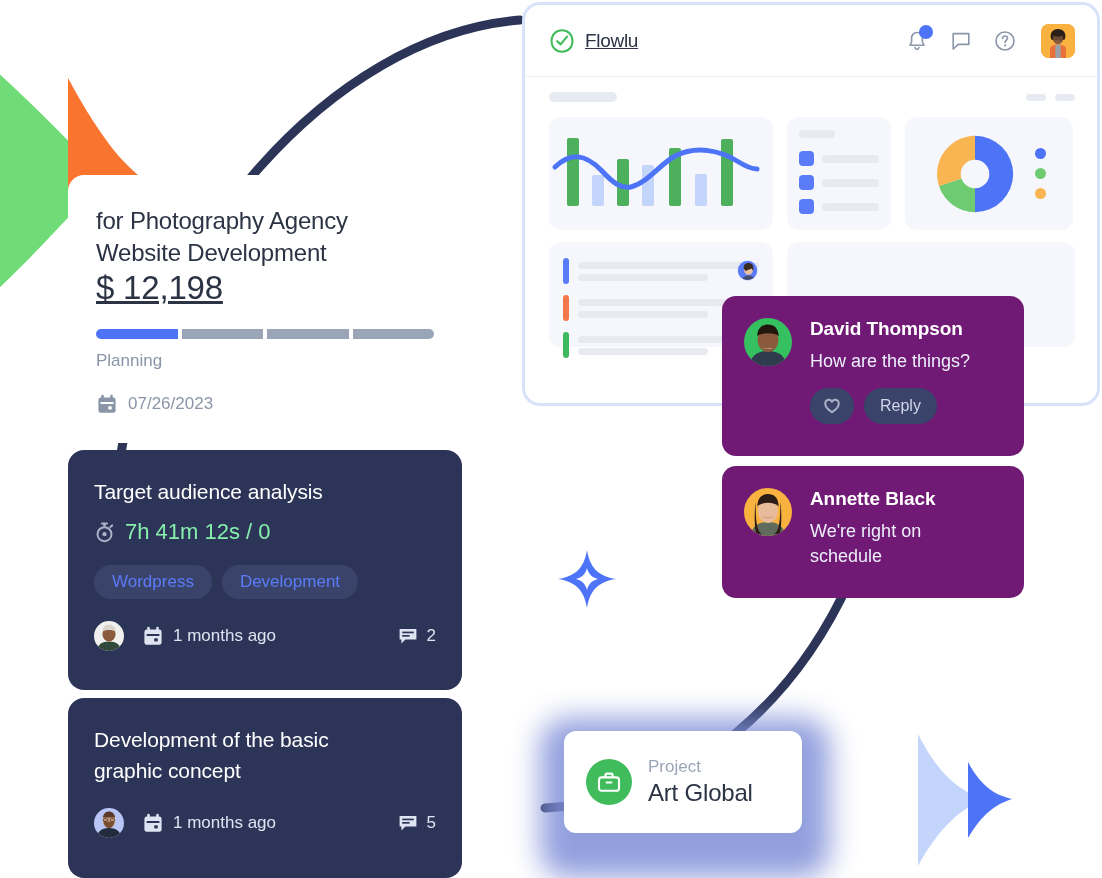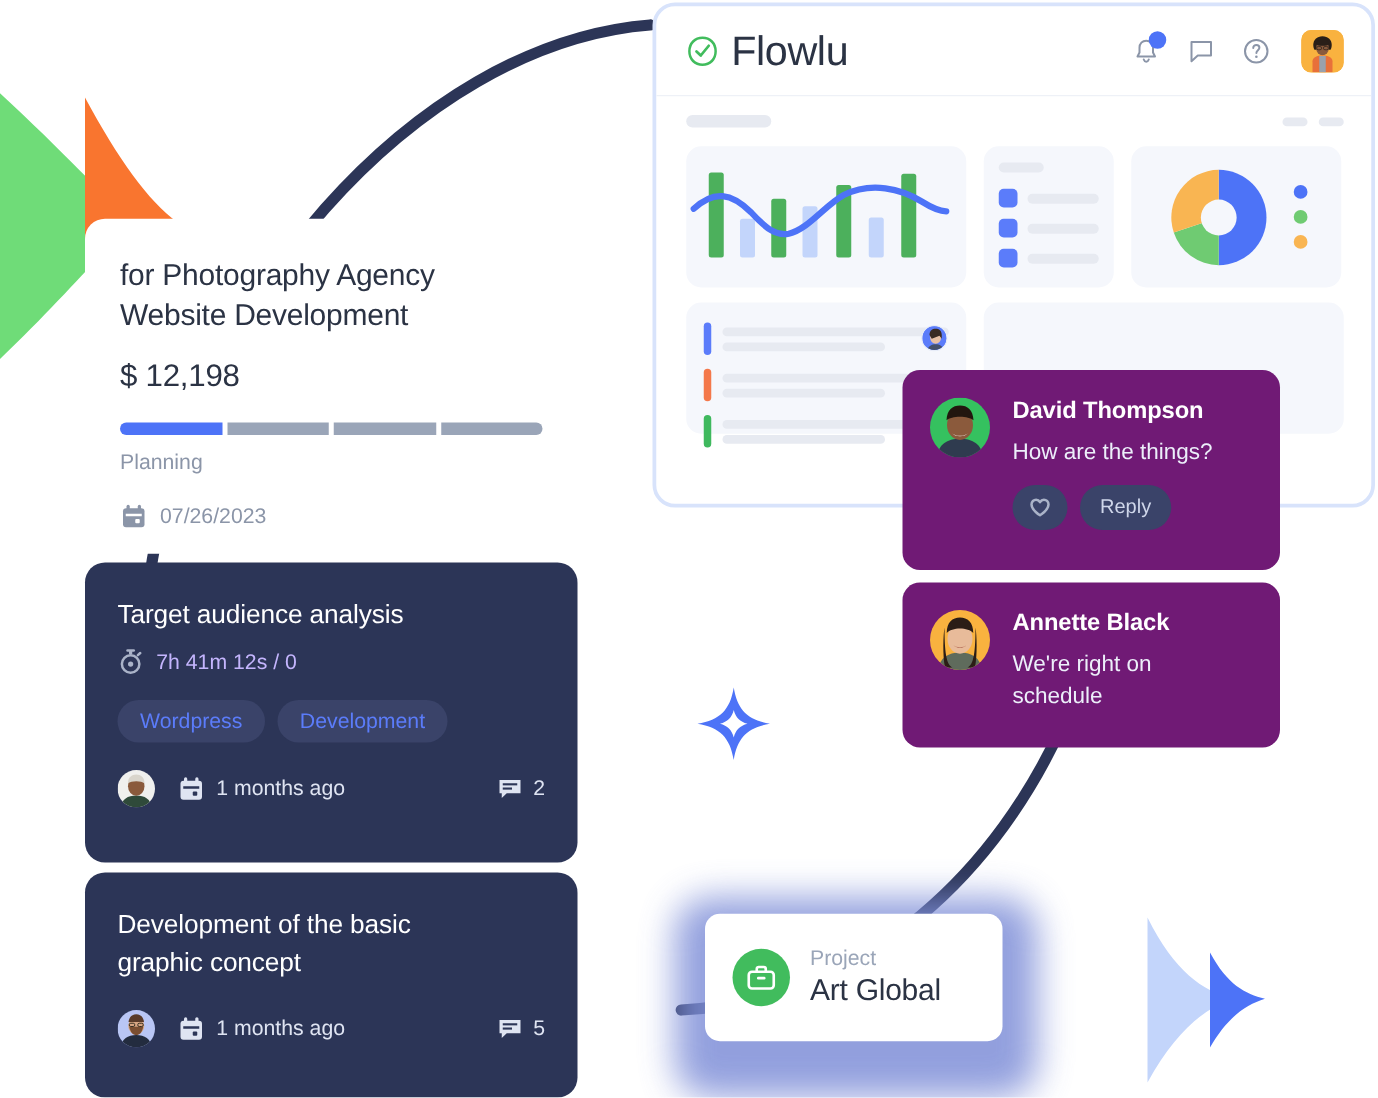--- a/index.html
+++ b/index.html
@@ -35,21 +35,21 @@
     border: 3px solid #d8e3fb;
     overflow: hidden;
   }
   #app-header {
     height: 72px; display: flex; align-items: center;
     padding: 0 22px 0 24px;
     border-bottom: 1px solid #eef1f7;
   }
   .logo-wrap { display: flex; align-items: center; gap: 10px; }
   .logo-mark { width: 26px; height: 26px; display: block; }
-  .logo-text { font-size: 33px; color: #2b3344; letter-spacing: -0.3px; }
+  .logo-text { font-size: 19px; color: #2b3344; letter-spacing: -0.3px; text-decoration: underline; }
   #app-header .spacer { flex: 1; }
   .hdr-icons { display: flex; align-items: center; gap: 20px; }
   .hdr-icon { width: 24px; height: 24px; position: relative; display: block; cursor: pointer; }
   .bell-badge {
     position: absolute; right: -4px; top: -4px;
     width: 14px; height: 14px; border-radius: 50%;
     background: #4d73f7;
   }
   .avatar-hdr {
     width: 34px; height: 34px; border-radius: 8px;
@@ -102,21 +102,21 @@
     position: absolute; left: 68px; top: 175px;
     width: 394px; height: 268px;
     background: #ffffff; border-radius: 16px;
     padding: 30px 28px 0 28px;
   }
   #project-card .p-title {
     font-size: 24px; line-height: 32px; color: #2b3344; font-weight: 400;
     letter-spacing: -0.2px;
   }
   #project-card .p-amount {
-    font-size: 25px; color: #2b3344; margin-top: 18px; letter-spacing: -0.2px;
+    font-size: 33px; color: #2b3344; letter-spacing: -0.2px; text-decoration: underline;
   }
   .progress { display: flex; gap: 4px; margin-top: 22px; }
   .seg { height: 10px; flex: 1; background: #9aa5b8; }
   .seg.filled { background: #4d73f7; }
   .seg:first-child { border-radius: 6px 0 0 6px; }
   .seg:last-child { border-radius: 0 6px 6px 0; }
   #project-card .p-status { font-size: 17px; color: #8b95a8; margin-top: 12px; }
   .date-row { display: flex; align-items: center; gap: 10px; margin-top: 22px; }
   .date-row .d-text { font-size: 17px; color: #8b95a8; }
 
@@ -124,21 +124,21 @@
   .dark-card {
     position: absolute; background: #2c3557; border-radius: 16px;
     padding: 26px 26px 0 26px;
   }
   #task-card-1 { left: 68px; top: 450px; width: 394px; height: 240px; }
   #task-card-2 { left: 68px; top: 698px; width: 394px; height: 180px; }
   .dark-card .t-title {
     font-size: 21px; line-height: 31px; color: #ffffff; letter-spacing: -0.1px;
   }
   .timer-row { display: flex; align-items: center; gap: 10px; margin-top: 12px; }
-  .timer-row .t-text { font-size: 17px; color: #c4b5fd; }
+  .timer-row .t-text { font-size: 22px; color: #86efac; }
   .tags { display: flex; gap: 10px; margin-top: 20px; }
   .tag {
     background: #3a4369; color: #5b7cfa; font-size: 17px;
     border-radius: 20px; padding: 7px 18px; cursor: pointer;
   }
   .meta-row { display: flex; align-items: center; margin-top: 22px; }
   .meta-avatar { width: 30px; height: 30px; border-radius: 50%; overflow: hidden; flex: none; }
   .meta-date { display: flex; align-items: center; gap: 9px; margin-left: 18px; }
   .meta-date .m-text { font-size: 17px; color: #dfe4f2; }
   .meta-comments { margin-left: auto; display: flex; align-items: center; gap: 8px; }

